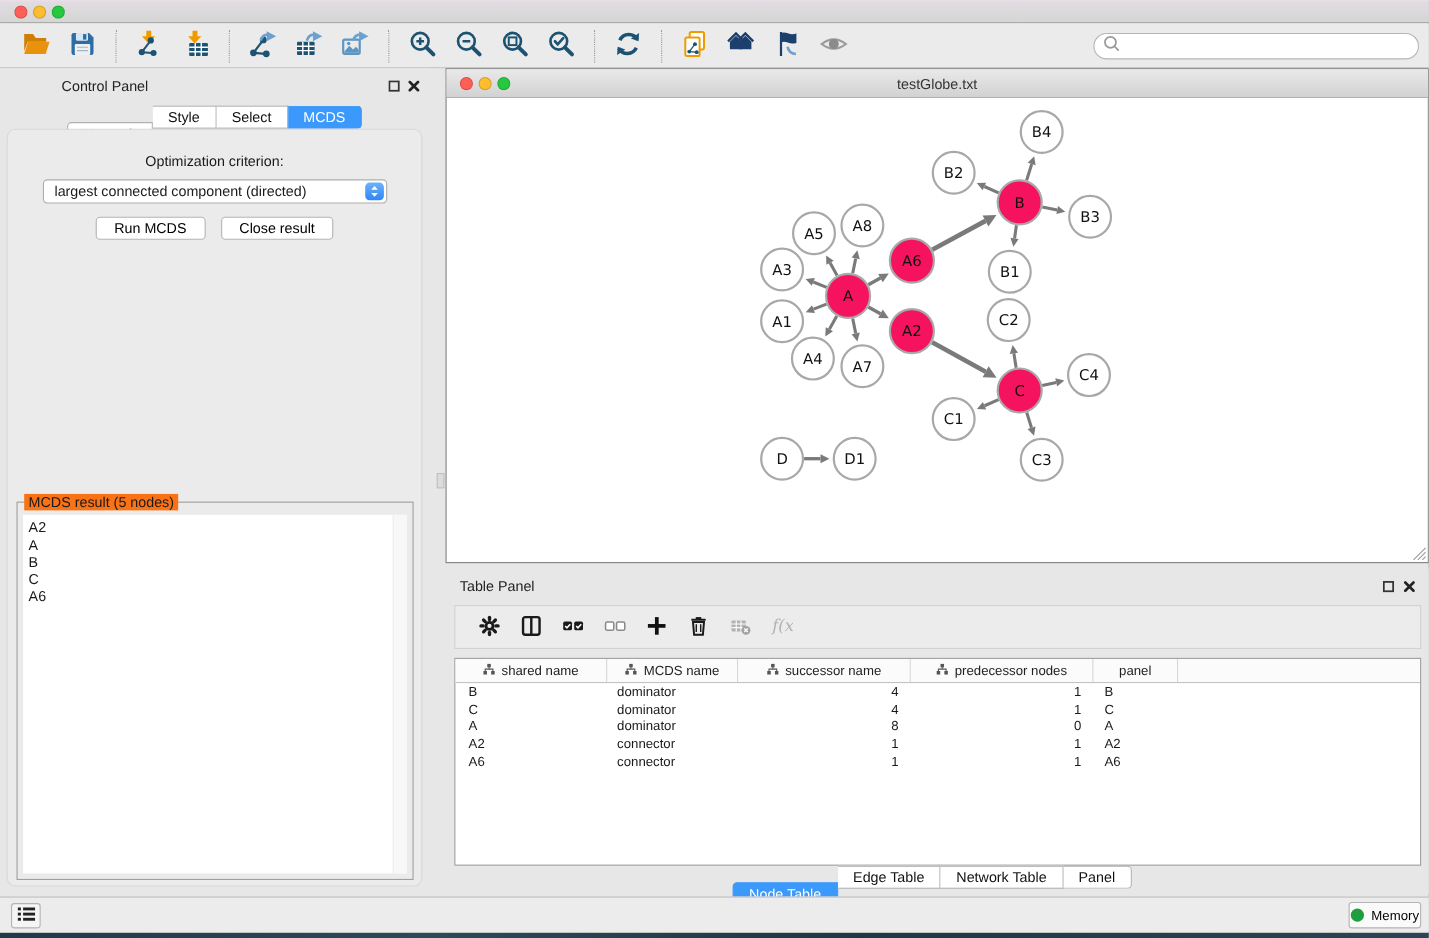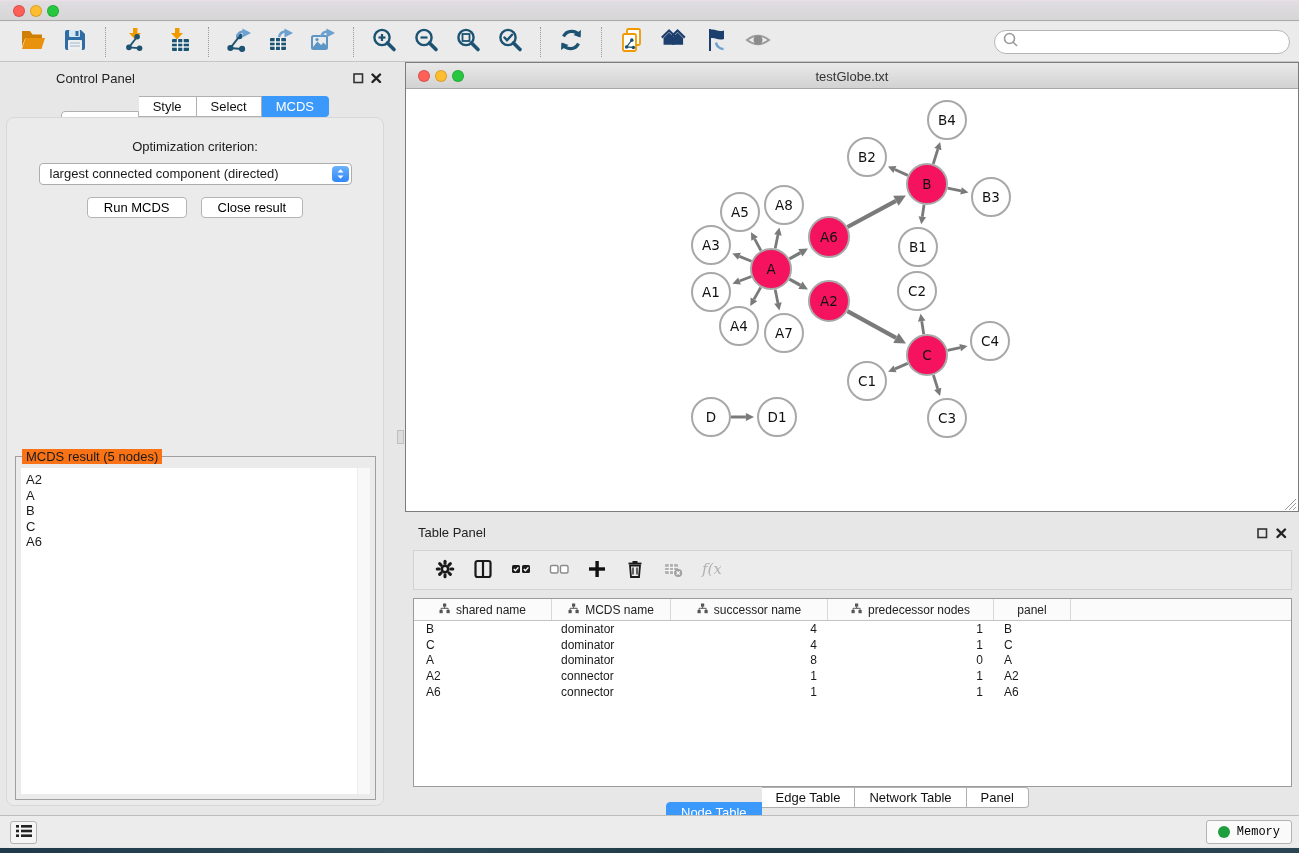--- a/index.html
+++ b/index.html
@@ -95,21 +95,21 @@
   .td.a-name { padding-left:10px; }
   .tp-tabs { position:absolute; left:261px; top:270px; display:flex; }
 
   
   .status-bar { position:absolute; left:0; top:815px; width:100%; height:32px; background:#ececec;
     border-top:1px solid #bdbdbd; }
   .list-btn { position:absolute; left:10px; top:5px; width:27px; height:23px; background:#f5f5f5;
     border:1px solid #b3b3b3; border-radius:3px; display:flex; align-items:center; justify-content:center; }
   .memory-btn { position:absolute; right:7px; top:4px; height:24px; background:#fafafa;
     border:1px solid #b3b3b3; border-radius:3px; display:flex; align-items:center; gap:7px;
-    padding:0 11px; font-size:12px; font-family:Liberation Mono, monospace; }
+    padding:0 1px; font-size:12px; font-family:Liberation Sans, sans-serif; }
   .memory-dot { width:12px; height:12px; border-radius:50%; }
   .desktop-strip { position:absolute; left:0; top:848px; width:100%; height:5px;
     background:linear-gradient(90deg,#20394a,#2a4a57 30%,#1e3744 60%,#2a4553); }
 </style>
 </head>
 <body>
 
 <div id="app">
 
   <div class="titlebar">

